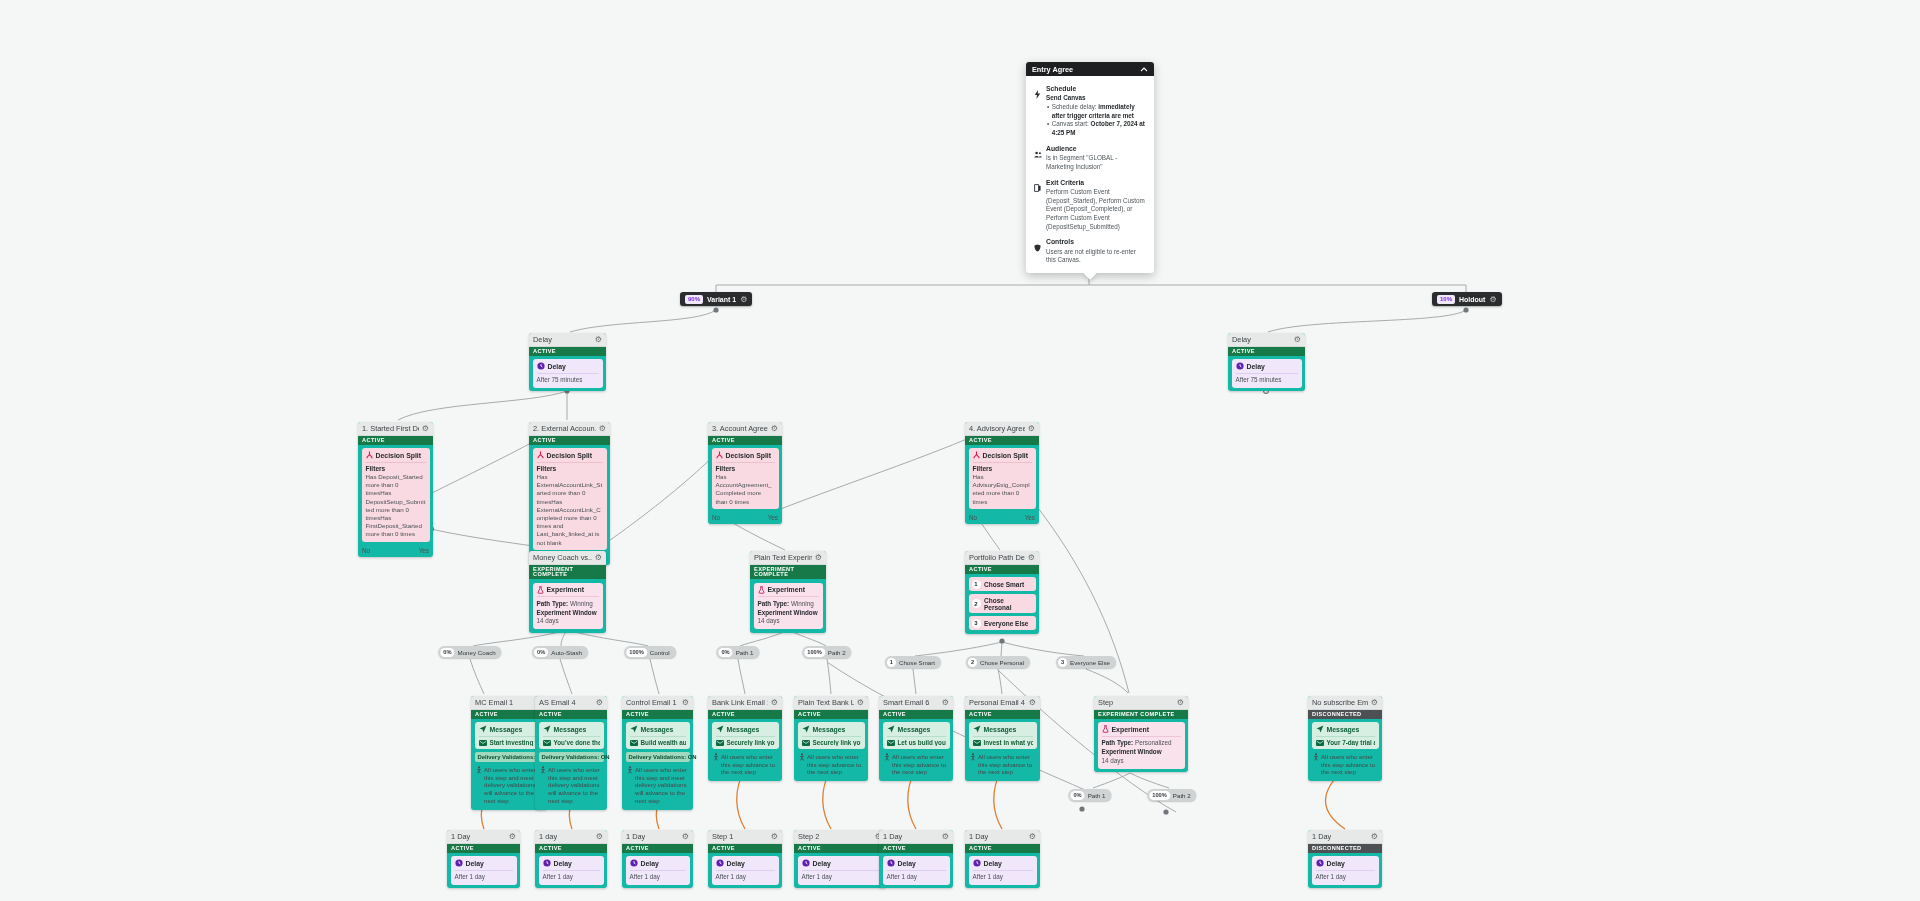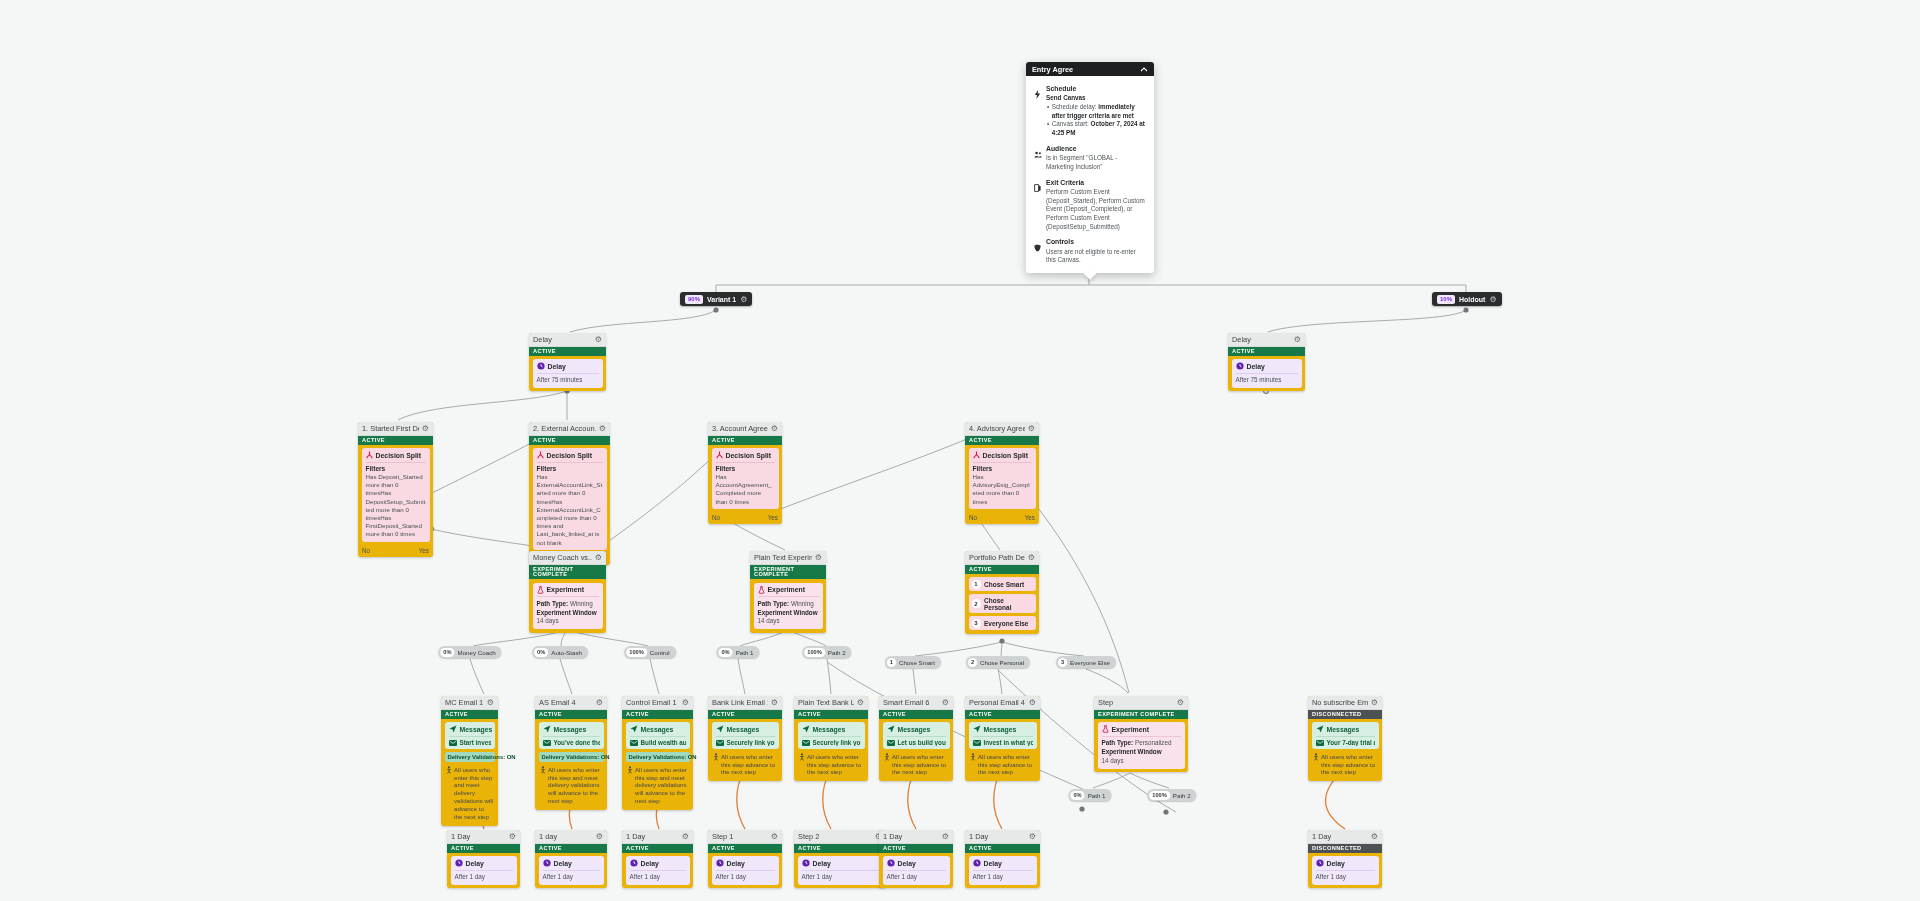--- a/index.html
+++ b/index.html
@@ -1,19 +1,19 @@
 <!DOCTYPE html>
 <html><head>
 <meta charset="utf-8">
 <style>
   html,body{margin:0;padding:0;background:#f5f6f6;font-family:"Liberation Sans",sans-serif;}
   #canvas{position:relative;width:1920px;height:901px;overflow:hidden;background:#f5f6f6;}
   #edges{position:absolute;left:0;top:0;z-index:1;}
   
-  .node{position:absolute;background:#eab308;border-radius:3px;box-shadow:0 1px 2.5px rgba(20,24,28,.22);z-index:2;font-size:7px;color:#3f4447;}
+  .node{position:absolute;background:#14b8a6;border-radius:3px;box-shadow:0 1px 2.5px rgba(20,24,28,.22);z-index:2;font-size:7px;color:#3f4447;}
   .nh{display:flex;align-items:center;justify-content:space-between;gap:3px;background:#e7e8e8;border-bottom:1px solid #d8d9da;border-radius:3px 3px 0 0;padding:2px 4px;height:9px;}
   .nh .t{font-size:7.4px;white-space:nowrap;overflow:hidden;}
   .nh .gear{font-size:8px;color:#6a6f72;line-height:1;cursor:pointer;}
   .st{font-size:5.6px;font-weight:bold;color:#fff;letter-spacing:.4px;padding:1.5px 4px;line-height:1;}
   .st.active,.st.complete{background:#167947;}
   .st.disc{background:#4e5154;}
   .nb{padding:3.5px;}
   .pane{border-radius:3px;padding:3px 4px;}
   .pane .hdr{display:flex;align-items:center;gap:3px;font-weight:bold;font-size:6.9px;padding-bottom:2.5px;margin-bottom:2.5px;border-bottom:1px solid;}
   .pink{background:#f9dae2;}.pink .hdr{border-color:#eec0cd;color:#25292c;}
@@ -417,21 +417,21 @@
           <div class="choice">
             <span class="num">2</span>
             <span>Chose Personal</span>
           </div>
           <div class="choice">
             <span class="num">3</span>
             <span>Everyone Else</span>
           </div>
         </div>
       </div>
-      <div class="node" style="left: 441px; top: 696px; width: 57px;">
+      <div class="node" style="left: 471px; top: 696px; width: 76px;">
         <div class="nh">
           <span class="t">MC Email 1</span>
           <span class="gear">⚙</span>
         </div>
         <div class="st active">ACTIVE</div>
         <div class="nb">
           <div class="pane green">
             <div class="hdr">
               <span style="display: inline-flex;">
                 <svg width="8" height="8" viewBox="0 0 8 8">

